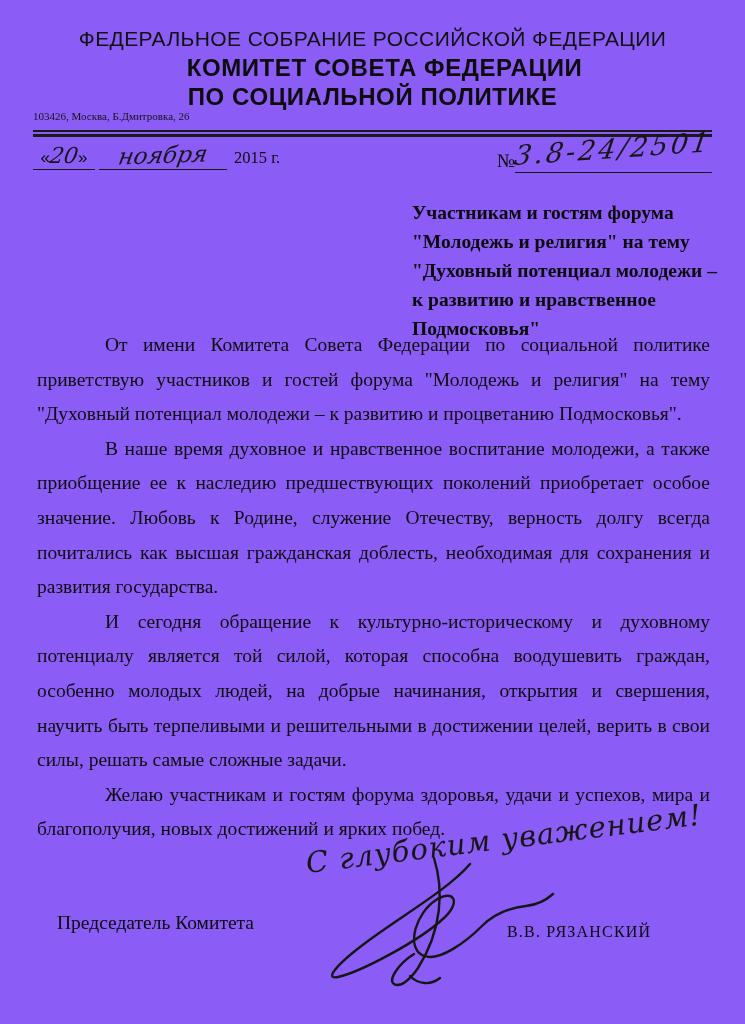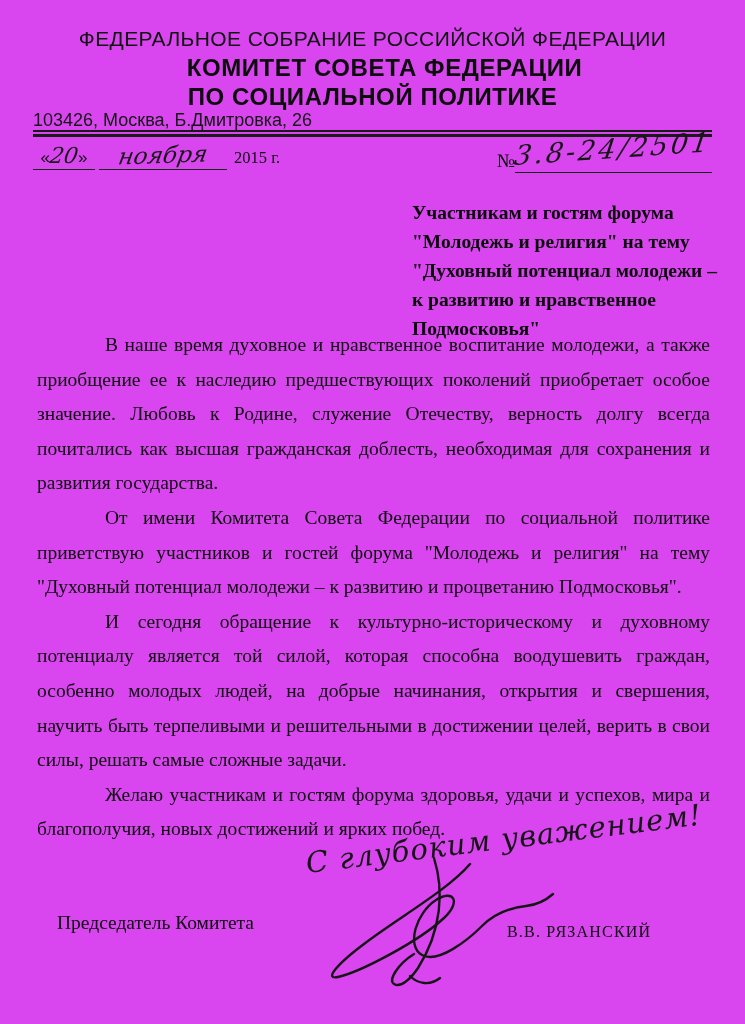--- a/index.html
+++ b/index.html
@@ -1,21 +1,21 @@
 <!DOCTYPE html>
 <html lang="ru"><head>
 <meta charset="utf-8">
 <style>
   html, body { margin: 0; padding: 0; background: #e8e8e8; }
   .page {
     position: relative;
     width: 745px;
     height: 1024px;
     margin: 0 auto;
-    background: #d946ef;
+    background: #8b5cf6;
     color: #0a0a0a;
     font-family: "Liberation Serif", serif;
     overflow: hidden;
   }
   
   .org-line {
     position: absolute; top: 27px; left: 0; width: 100%;
     text-align: center;
     font-family: "Liberation Sans", sans-serif;
     font-size: 21px; letter-spacing: 0.4px;
@@ -25,22 +25,22 @@
     position: absolute; left: 0; width: 100%;
     text-align: center;
     font-family: "Liberation Sans", sans-serif;
     font-weight: bold; font-size: 24px; letter-spacing: 0.6px;
     color: #0d0d0d;
   }
   .committee-line1 { top: 54px; padding-left: 12px; }
   .committee-line2 { top: 83px; }
   .hq-address {
     position: absolute; top: 110px; left: 33px;
-    font-family: Liberation Sans, sans-serif;
-    font-size: 18px; color: #151515;
+    font-family: Liberation Serif, serif;
+    font-size: 11px; color: #151515;
   }
   .rule { position: absolute; top: 130px; left: 33px; width: 679px; }
   .rule .thin  { height: 2px; background: #1a1a1a; }
   .rule .thick { height: 3px; background: #1a1a1a; margin-top: 2px; }
 
   
   .ref-row {
     position: absolute; top: 142px; left: 33px; width: 679px; height: 46px;
   }
   .date-group {
@@ -141,22 +141,22 @@
 
   <div class="addressee">
     <div>Участникам и гостям форума</div>
     <div>"Молодежь и религия" на тему</div>
     <div>"Духовный потенциал молодежи –</div>
     <div>к развитию и нравственное</div>
     <div>Подмосковья"</div>
   </div>
 
   <div class="body-text">
+    <p>От имени Комитета Совета Федерации по социальной политике приветствую участников и гостей форума "Молодежь и религия" на тему "Духовный потенциал молодежи – к развитию и процветанию Подмосковья".</p>
     <p>В наше время духовное и нравственное воспитание молодежи, а также приобщение ее к наследию предшествующих поколений приобретает особое значение. Любовь к Родине, служение Отечеству, верность долгу всегда почитались как высшая гражданская доблесть, необходимая для сохранения и развития государства.</p>
-    <p>От имени Комитета Совета Федерации по социальной политике приветствую участников и гостей форума "Молодежь и религия" на тему "Духовный потенциал молодежи – к развитию и процветанию Подмосковья".</p>
     <p>И сегодня обращение к культурно-историческому и духовному потенциалу является той силой, которая способна воодушевить граждан, особенно молодых людей, на добрые начинания, открытия и свершения, научить быть терпеливыми и решительными в достижении целей,  верить в свои силы, решать самые сложные задачи.</p>
     <p>Желаю участникам и гостям форума здоровья, удачи и успехов, мира и благополучия, новых достижений и ярких побед.</p>
   </div>
 
   <div class="closing-note hand">С глубоким уважением!</div>
 
   <svg class="signature-svg" width="235" height="135" viewBox="0 0 235 135" aria-hidden="true">
     <g fill="none" stroke="#161616" stroke-width="2.4" stroke-linecap="round">
       <path d="M148 8 C126 34, 76 62, 42 88 C14 109, 2 124, 16 121 C38 116, 96 86, 122 62 C140 45, 131 33, 114 44 C94 57, 84 90, 100 99 C116 108, 146 84, 160 70 C172 58, 186 52, 204 50 C214 49, 222 46, 231 38"></path>
       <path d="M112 2 C122 34, 120 74, 96 112 C88 124, 78 132, 72 128 C66 124, 76 108, 92 98"></path>

